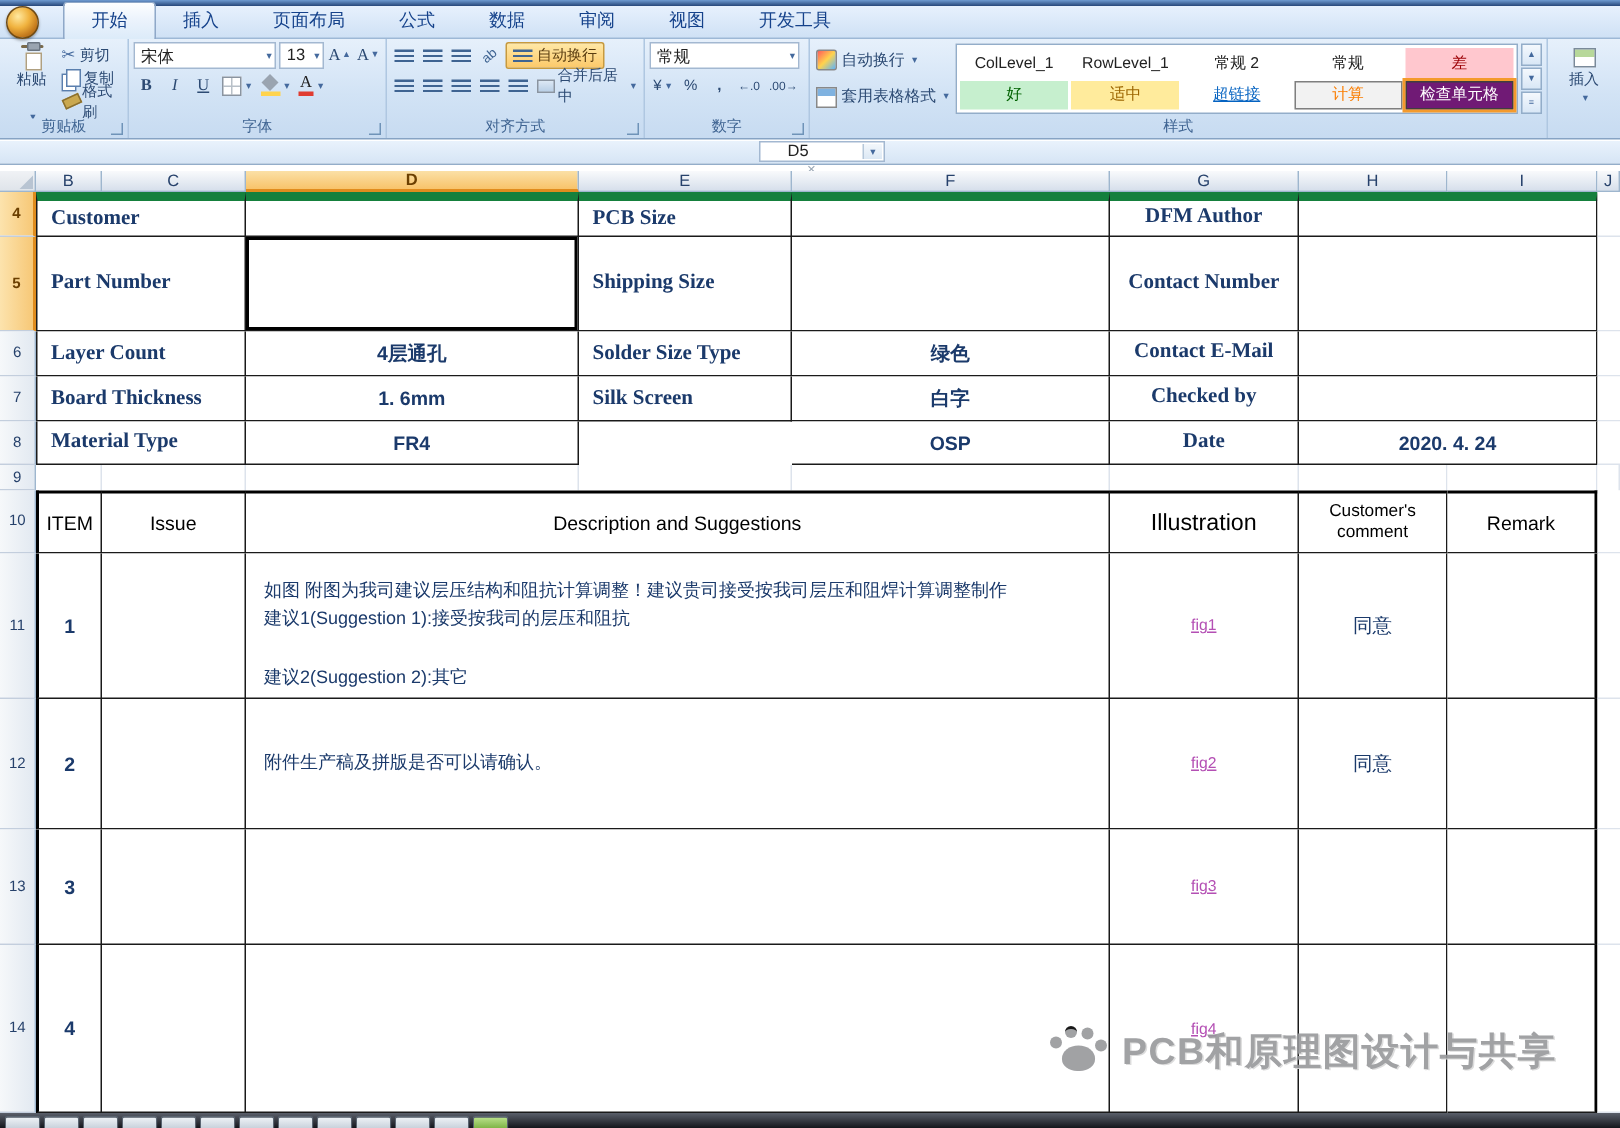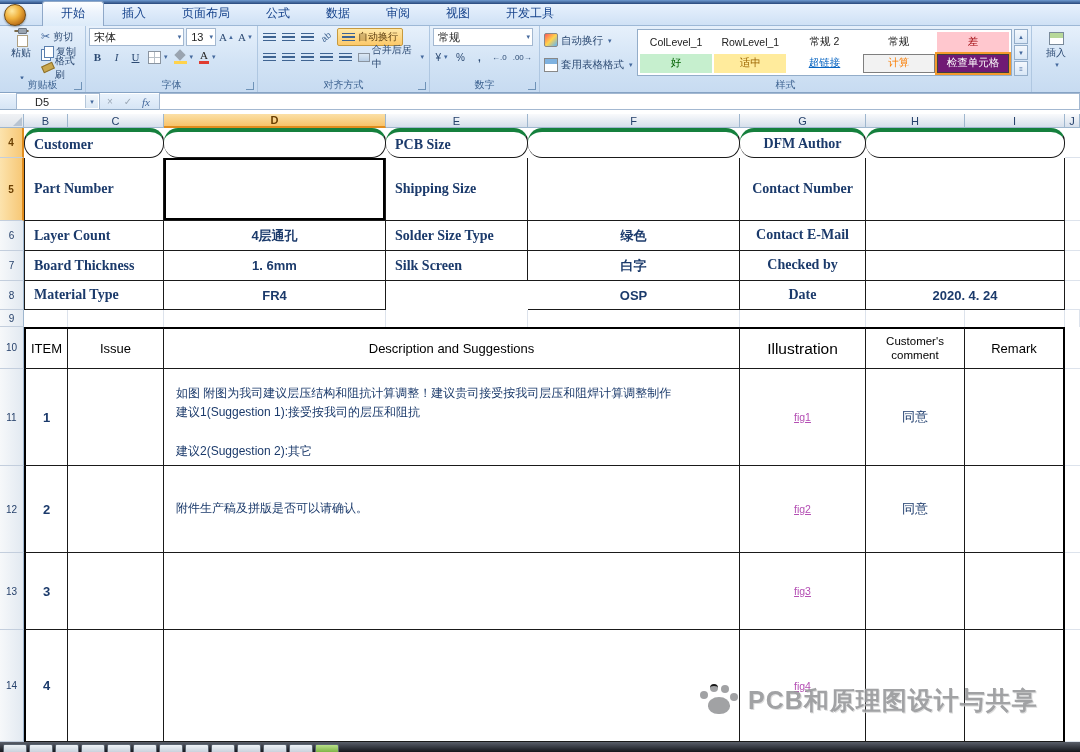--- a/index.html
+++ b/index.html
@@ -66,37 +66,37 @@
 .gi-hyper{color:#0563c1;text-decoration:underline;}
 .gi-calc{background:#f2f2f2;color:#fa7d00;border:1px solid #7f7f7f;}
 .gi-check{background:#701a75;color:#fff;border:1px solid #3f3f3f;outline:2px solid #f49a2c;}
 .gal-scroll{width:14px;display:flex;flex-direction:column;gap:1px;margin:1px 0;}
 .gs{flex:1;border:1px solid #93adc9;background:linear-gradient(#f4f8fd,#d9e7f6);font-size:6px;display:flex;align-items:center;justify-content:center;color:#44699d;}
 
 .insert-btn{display:flex;flex-direction:column;align-items:center;font-size:10px;color:#2c4a73;padding-top:4px;gap:1px;}
 .ic-insert{width:15px;height:13px;border:1px solid #7a8a9a;background:linear-gradient(#b7d89a,#b7d89a) 0 0/100% 5px no-repeat,#fff;display:block;}
 
 
-.formula-row{position:absolute;top:94px;left:0;width:1080px;height:16px;background:linear-gradient(#e9f2fc,#d6e5f5);border-bottom:1px solid #93adc9;display:flex;align-items:center;font-size:11px;}
+.formula-row{position:absolute;top:94px;left:0;width:1080px;height:16px;background:linear-gradient(#e9f2fc,#d6e5f5);border-bottom:1px solid #93adc9;display:flex;align-items:center;font-size:11px;flex-direction:column;}
 .name-box{margin-left:16px;width:84px;height:17px;background:#fff;border:1px solid #a3b8d1;display:flex;align-items:center;padding-left:18px;position:relative;color:#222;}
 .nb-dd{position:absolute;right:1px;top:1px;bottom:1px;width:13px;background:linear-gradient(#f2f7fc,#dce8f4);border-left:1px solid #b5c7da;font-size:7px;display:flex;align-items:center;justify-content:center;color:#44699d;}
 .fb-btn{width:16px;height:15px;margin-left:2px;display:flex;align-items:center;justify-content:center;font-size:10px;color:#9aa7b5;}
 .fb-fx{font-style:italic;font-family:"Liberation Serif",serif;color:#44699d;font-size:11px;}
 .formula-input{flex:1;height:17px;background:#fff;border:1px solid #a3b8d1;margin-left:5px;}
 
 
 .sheet{position:absolute;top:114px;left:0;width:1080px;height:628px;display:grid;grid-template-columns:24px 44px 96px 222px 142px 212px 126px 99px 100px 15px;grid-template-rows:14px 30px 63px 30px 30px 29px 17px 42px 97px 87px 77px 112px;background:#fff;}
 .ch{background:linear-gradient(#f9fafc,#e4eaf2 60%,#d6dfeb);border-right:1px solid #9eb6ce;border-bottom:1px solid #9eb6ce;display:flex;align-items:center;justify-content:center;font-size:11px;color:#26416b;}
 .ch.sel{background:linear-gradient(#fbe0a6,#f8c36a);border-bottom:2px solid #e08c1e;color:#6b3f00;font-weight:bold;}
 .corner{position:relative;background:linear-gradient(#f0f2f5,#dfe4ea);border-right:1px solid #9eb6ce;border-bottom:1px solid #9eb6ce;}
 .corner::after{content:"";position:absolute;right:1px;bottom:1px;border-left:9px solid transparent;border-bottom:9px solid #b8c4d2;}
 .rh{background:linear-gradient(to right,#f6f8fa,#e2e9f1);border-right:1px solid #9eb6ce;border-bottom:1px solid #c3cedd;display:flex;align-items:center;justify-content:center;font-size:10px;color:#26416b;}
 .rh.sel{background:linear-gradient(to right,#fce3ad,#f7c877);border-right:2px solid #e08c1e;color:#6b3f00;font-weight:bold;}
 .c{background:#fff;display:flex;align-items:center;font-size:13px;color:#1b3a6b;border-right:1px solid #1a1a1a;border-bottom:1px solid #1a1a1a;overflow:hidden;}
-.bl{border-left:1px solid #1a1a1a;} .bt{border-top:4px solid #15803d;border-radius:14px;}
+.bl{border-left:1px solid #1a1a1a;} .bt{border-top:6px solid #15803d;}
 .l2{border-left:2px solid #000;} .t2{border-top:2px solid #000;} .r2{border-right:2px solid #000;}
 .lbl{font-family:"Liberation Serif","DejaVu Serif",serif;font-weight:bold;font-size:14px;padding-left:9px;}
 .lblc{font-family:"Liberation Serif","DejaVu Serif",serif;font-weight:bold;font-size:14px;justify-content:center;text-align:center;padding:0 6px;line-height:1.3;}
 .val{justify-content:center;font-weight:bold;font-size:13px;}
 .selcell{box-shadow:inset 0 0 0 2px #000;}
 .g9{background:#fff;border-right:1px solid #dde3ec;}
 .jcell{background:#fff;border-bottom:1px solid #dde3ec;}
 .ih{justify-content:center;color:#000;font-size:13px;}
 .ih-big{font-size:15.5px;}
 .ih-sm{font-size:11.5px;text-align:center;line-height:1.15;padding:0 8px;}

